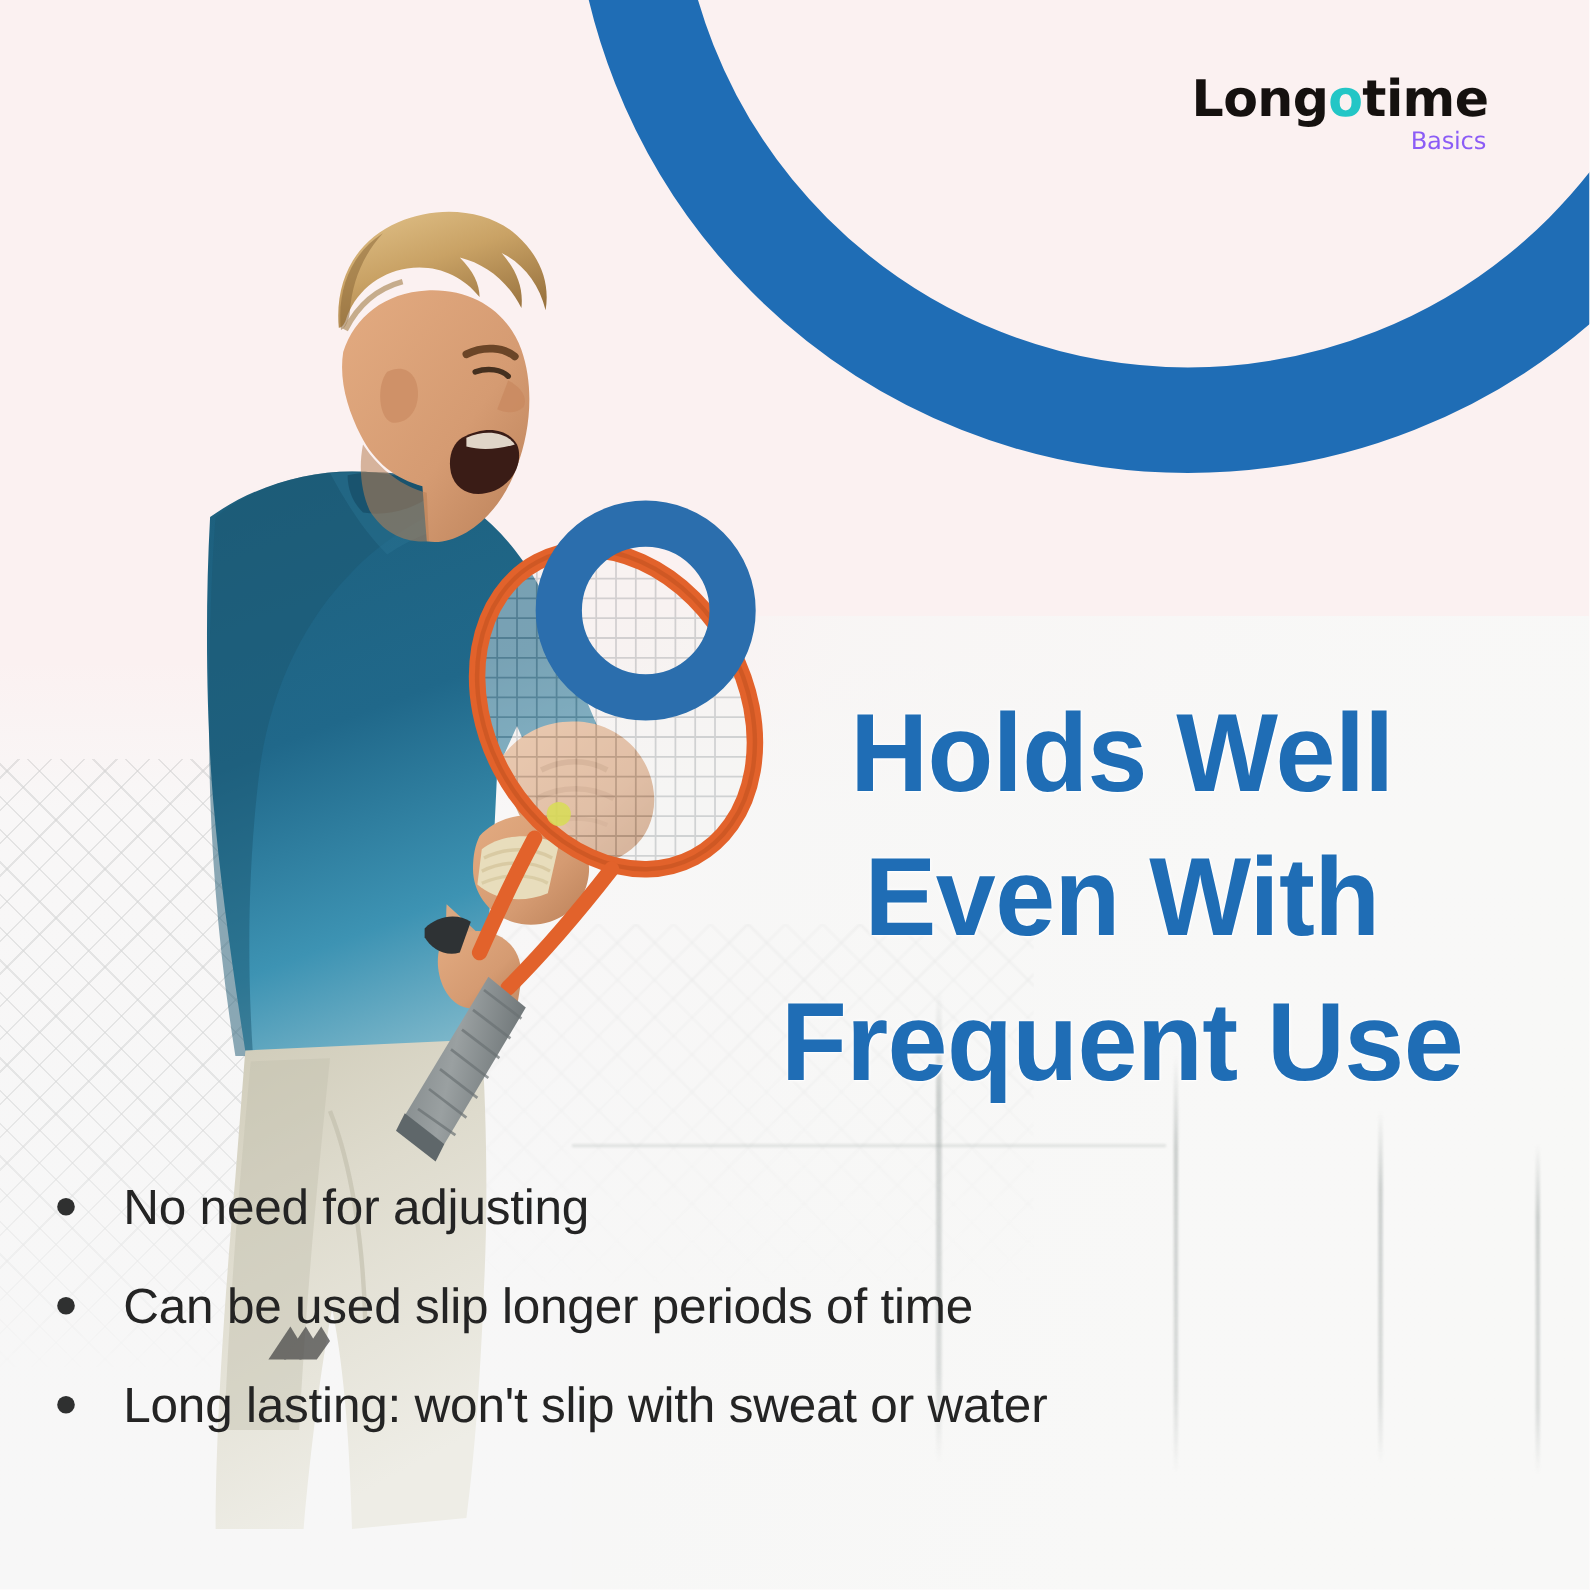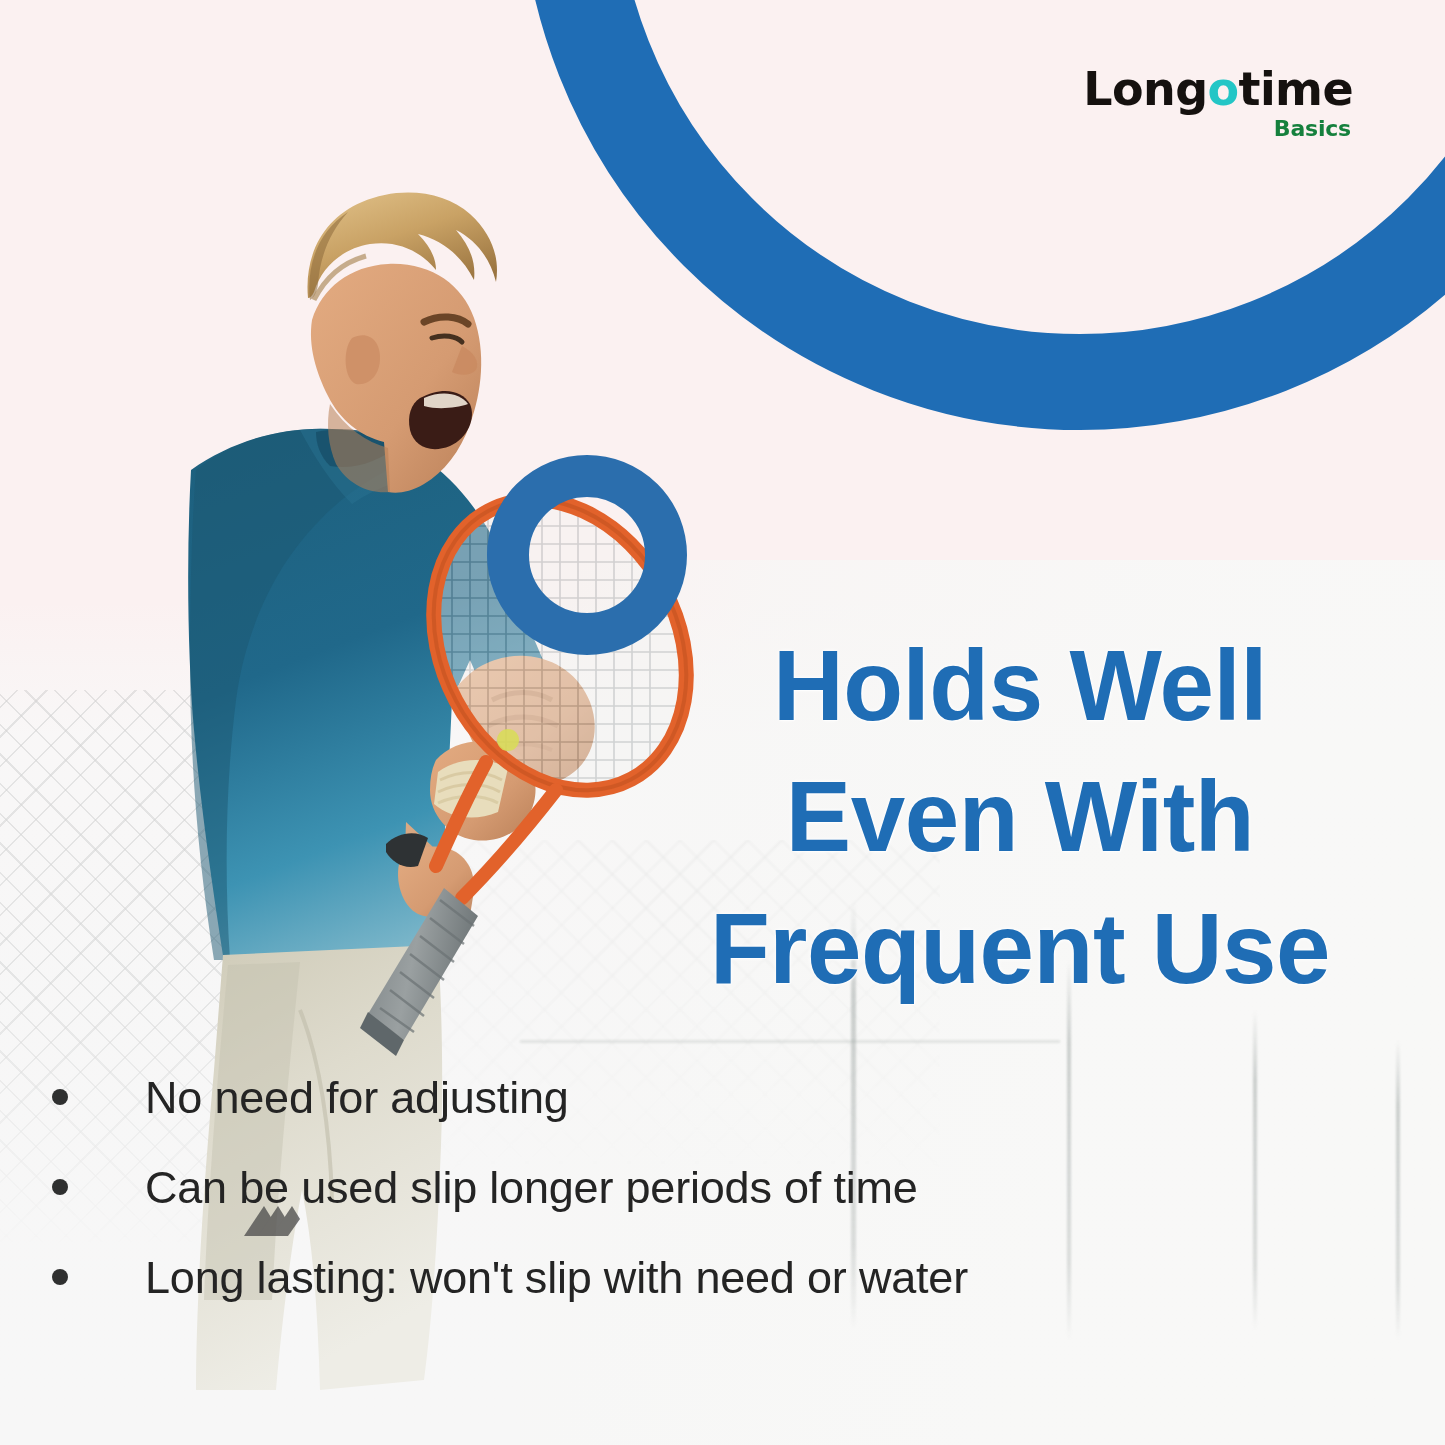--- a/index.html
+++ b/index.html
@@ -123,21 +123,20 @@
   .bullets {
     position: absolute;
     left: 52px;
     top: 1075px;
     width: 1180px;
   }
   .bullet-row {
     display: flex;
     align-items: baseline;
     height: 90px;
-    gap: 33px;
   }
   .bullet-dot {
     width: 16px;
     height: 16px;
     border-radius: 50%;
     background: #2f3030;
     flex: 0 0 auto;
     position: relative;
     top: -8px;
     margin-right: 44px;
@@ -167,23 +166,23 @@
     color: #15110f;
     letter-spacing: -0.6px;
     line-height: 1;
     white-space: nowrap;
   }
   .logo-o {
     color: #23c6c6;
   }
   .logo-sub {
     font-family: "DejaVu Sans", sans-serif;
-    font-weight: bold;
+    font-weight: normal;
     font-size: 22px;
-    color: #15803d;
+    color: #8b5cf6;
     letter-spacing: -0.2px;
     line-height: 1;
     margin-top: 6px;
     margin-right: 2px;
     white-space: nowrap;
   }
 </style>
 </head>
 <body>
 
@@ -427,17 +426,17 @@
     <div class="bullet-row">
       <span class="bullet-dot"></span>
       <span class="bullet-text">No need for adjusting</span>
     </div>
     <div class="bullet-row">
       <span class="bullet-dot"></span>
       <span class="bullet-text">Can be used slip longer periods of time</span>
     </div>
     <div class="bullet-row">
       <span class="bullet-dot"></span>
-      <span class="bullet-text">Long lasting: won't slip with need or water</span>
+      <span class="bullet-text">Long lasting: won't slip with sweat or water</span>
     </div>
   </div>
 
 </div>
 
 </body></html>

